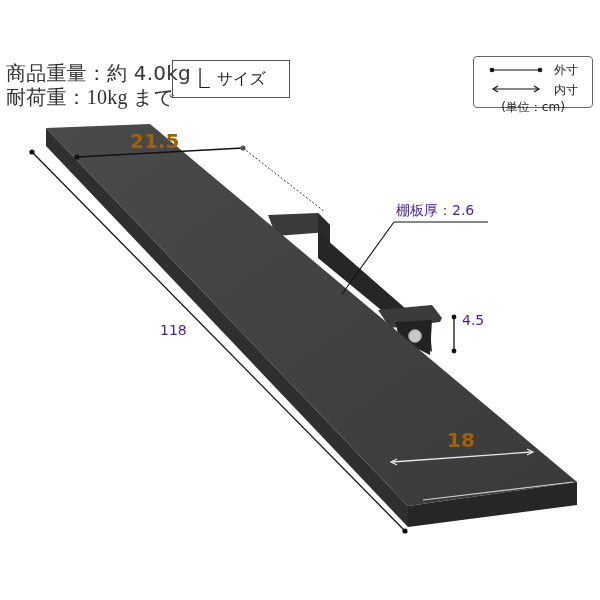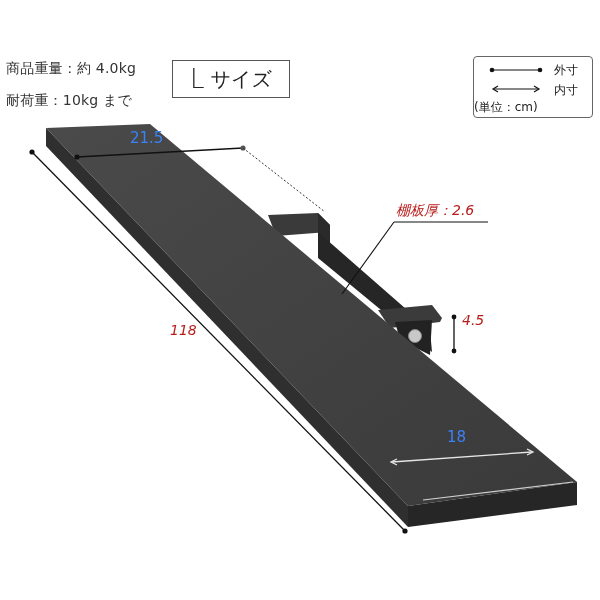--- a/index.html
+++ b/index.html
@@ -1,33 +1,33 @@
 <!DOCTYPE html>
 <html><head>
   <meta charset="utf-8">
   <style>
     html, body { margin:0; padding:0; background:#ffffff; }
     body { width:600px; height:600px; position:relative; overflow:hidden;
            font-family:"DejaVu Sans", sans-serif; color:#333333; }
-    .spec { position:absolute; left:6px; font-size:14px; color:#333; letter-spacing:0.2px; }
+    .spec { position:absolute; left:6px; font-size:20px; color:#333; letter-spacing:0.2px; }
     .spec.w { top:60px; }
-    .spec.l { top:92px; }
+    .spec.l { top:84px;font-family:Liberation Serif, serif; }
     .size-box { position:absolute; left:172px; top:60px; width:118px; height:38px;
                 border:1px solid #555; box-sizing:border-box; display:flex;
                 align-items:center; justify-content:center; color:#222; }
     .size-box .big { font-size:26px; font-weight:300; margin-right:6px; line-height:1; }
-    .size-box .small { font-size:20px; }
-    .legend { position:absolute; left:473px; top:56px; width:120px; height:62px;
+    .size-box .small { font-size:16px; }
+    .legend { position:absolute; left:473px; top:56px; width:120px; height:52px;
               border:1px solid #666; border-radius:4px; box-sizing:border-box; }
     .legend .lbl { position:absolute; left:80px; font-size:12px; color:#222; }
-    .legend .unit { position:absolute; left:0; width:100%; top:42px; font-size:12px; color:#222; }
+    .legend .unit { position:absolute; left:0; width:100%; text-align:center; top:42px; font-size:12px; color:#222; }
     svg#diagram { position:absolute; left:0; top:0; }
     .dim { position:absolute; font-size:14px; }
-    .dim.dark { color:#b91c1c;font-style:italic; }
-    .dim.light { color:#3b82f6; font-size:15px; }
+    .dim.dark { color:#4c1d95; }
+    .dim.light { color:#a16207; font-size:20px;font-weight:bold; }
   </style>
 </head>
 <body>
 
 <div class="spec w">商品重量：約 4.0kg</div>
 <div class="spec l">耐荷重：10kg まで</div>
 
 <div class="size-box">
   <span class="big">L</span>
   <span class="small">サイズ</span>
@@ -105,16 +105,16 @@
   </g>
 
   <g>
     <line x1="392" y1="462" x2="532" y2="452" stroke="#e6e6e6" stroke-width="1.3"></line>
     <polyline points="397,459 391,462 397,465" fill="none" stroke="#e6e6e6" stroke-width="1.3"></polyline>
     <polyline points="527,449 533,452 527,455" fill="none" stroke="#e6e6e6" stroke-width="1.3"></polyline>
   </g>
 </svg>
 
 <div class="dim light" style="left:130px;top:129px;">21.5</div>
-<div class="dim dark" style="left:160px;top:322px;margin-left:10px;">118</div>
+<div class="dim dark" style="left:160px;top:322px;">118</div>
 <div class="dim dark" style="left:396px;top:202px;">棚板厚：2.6</div>
 <div class="dim dark" style="left:462px;top:312px;">4.5</div>
 <div class="dim light" style="left:447px;top:428px;">18</div>
 
 </body></html>

